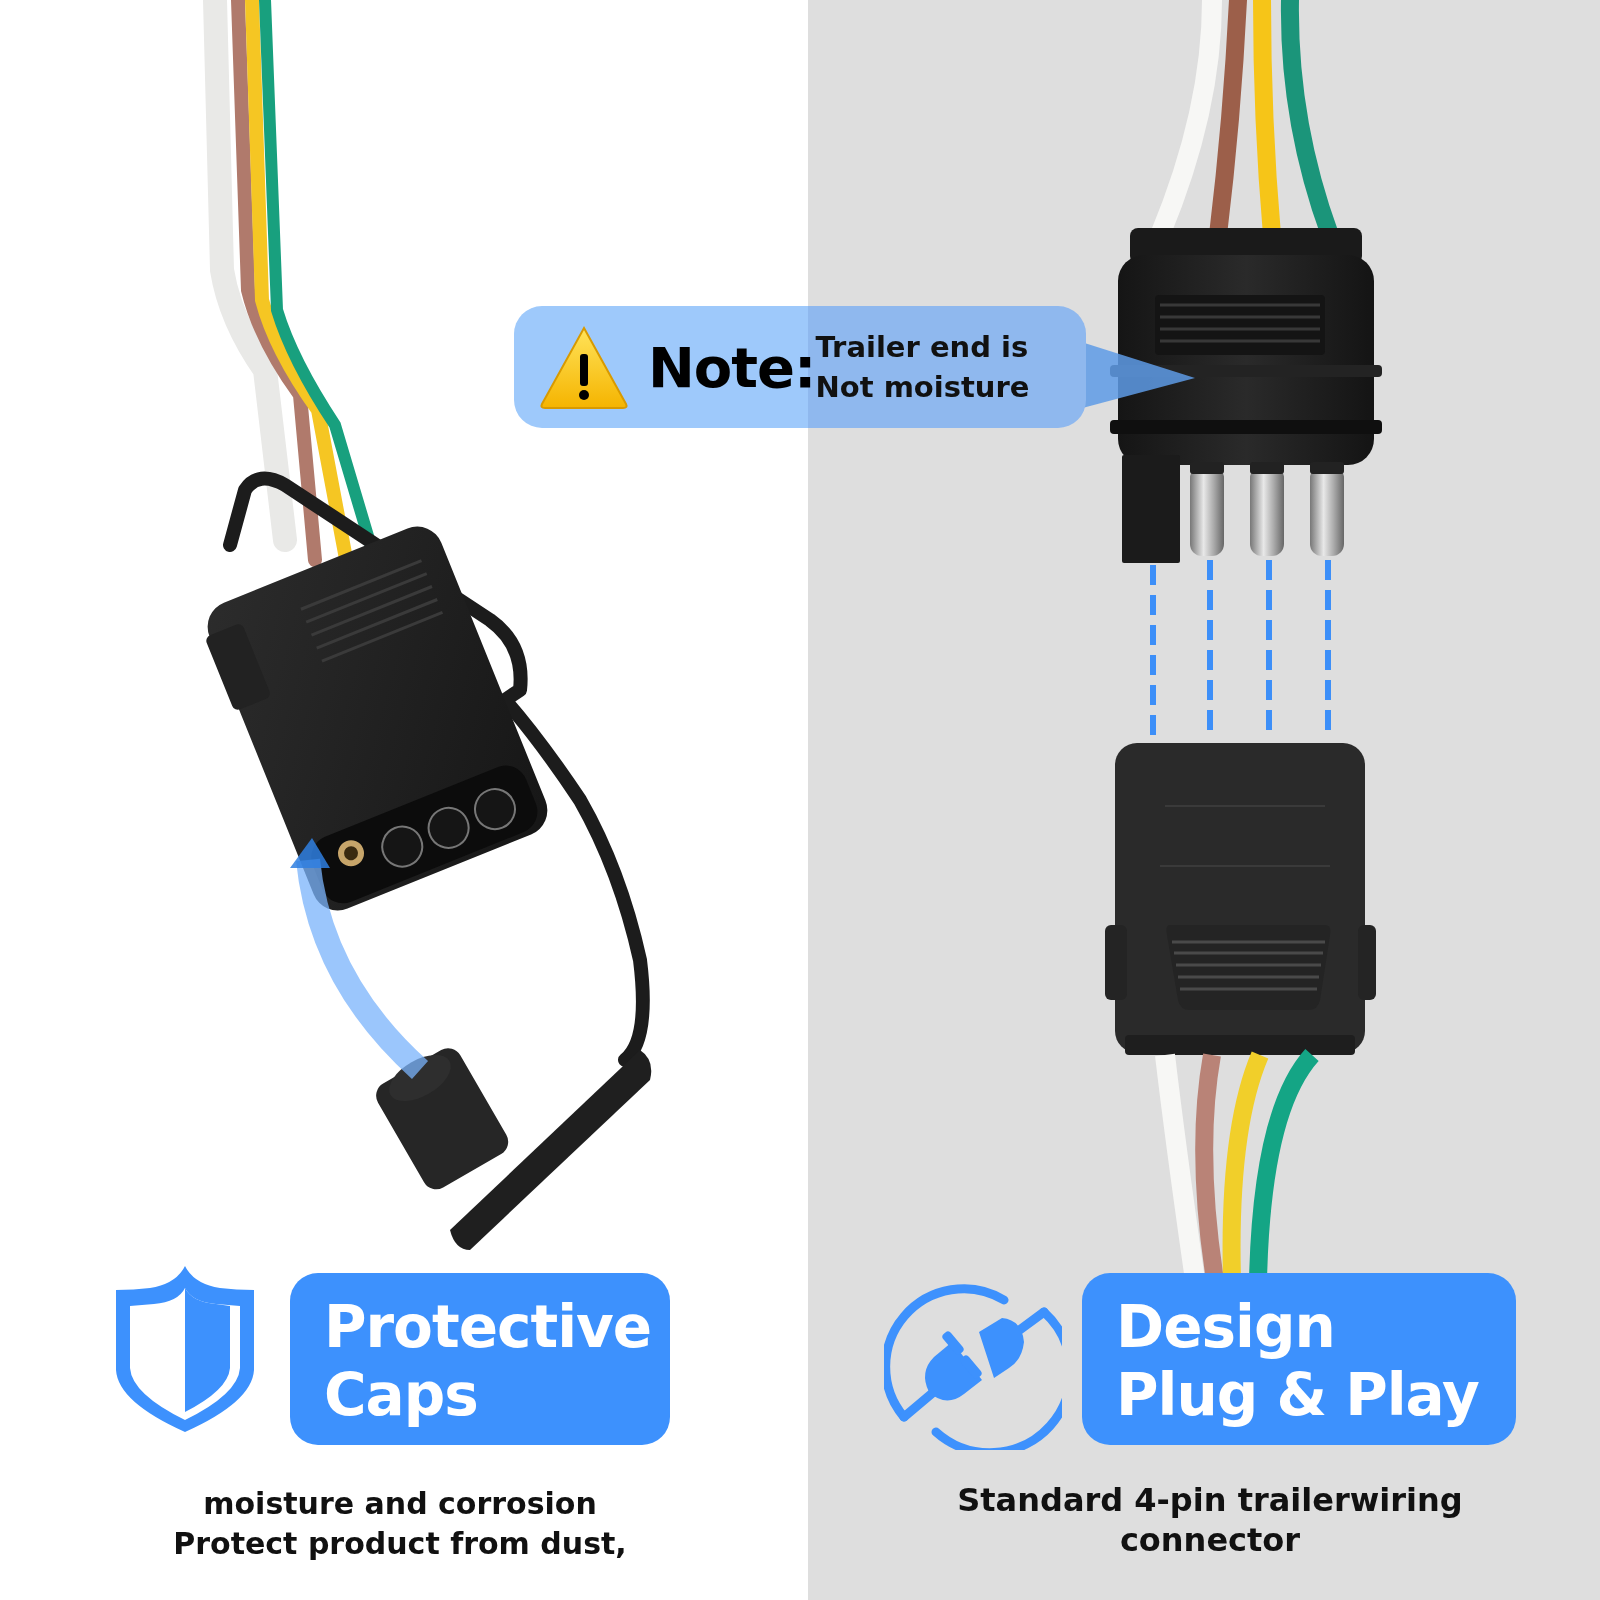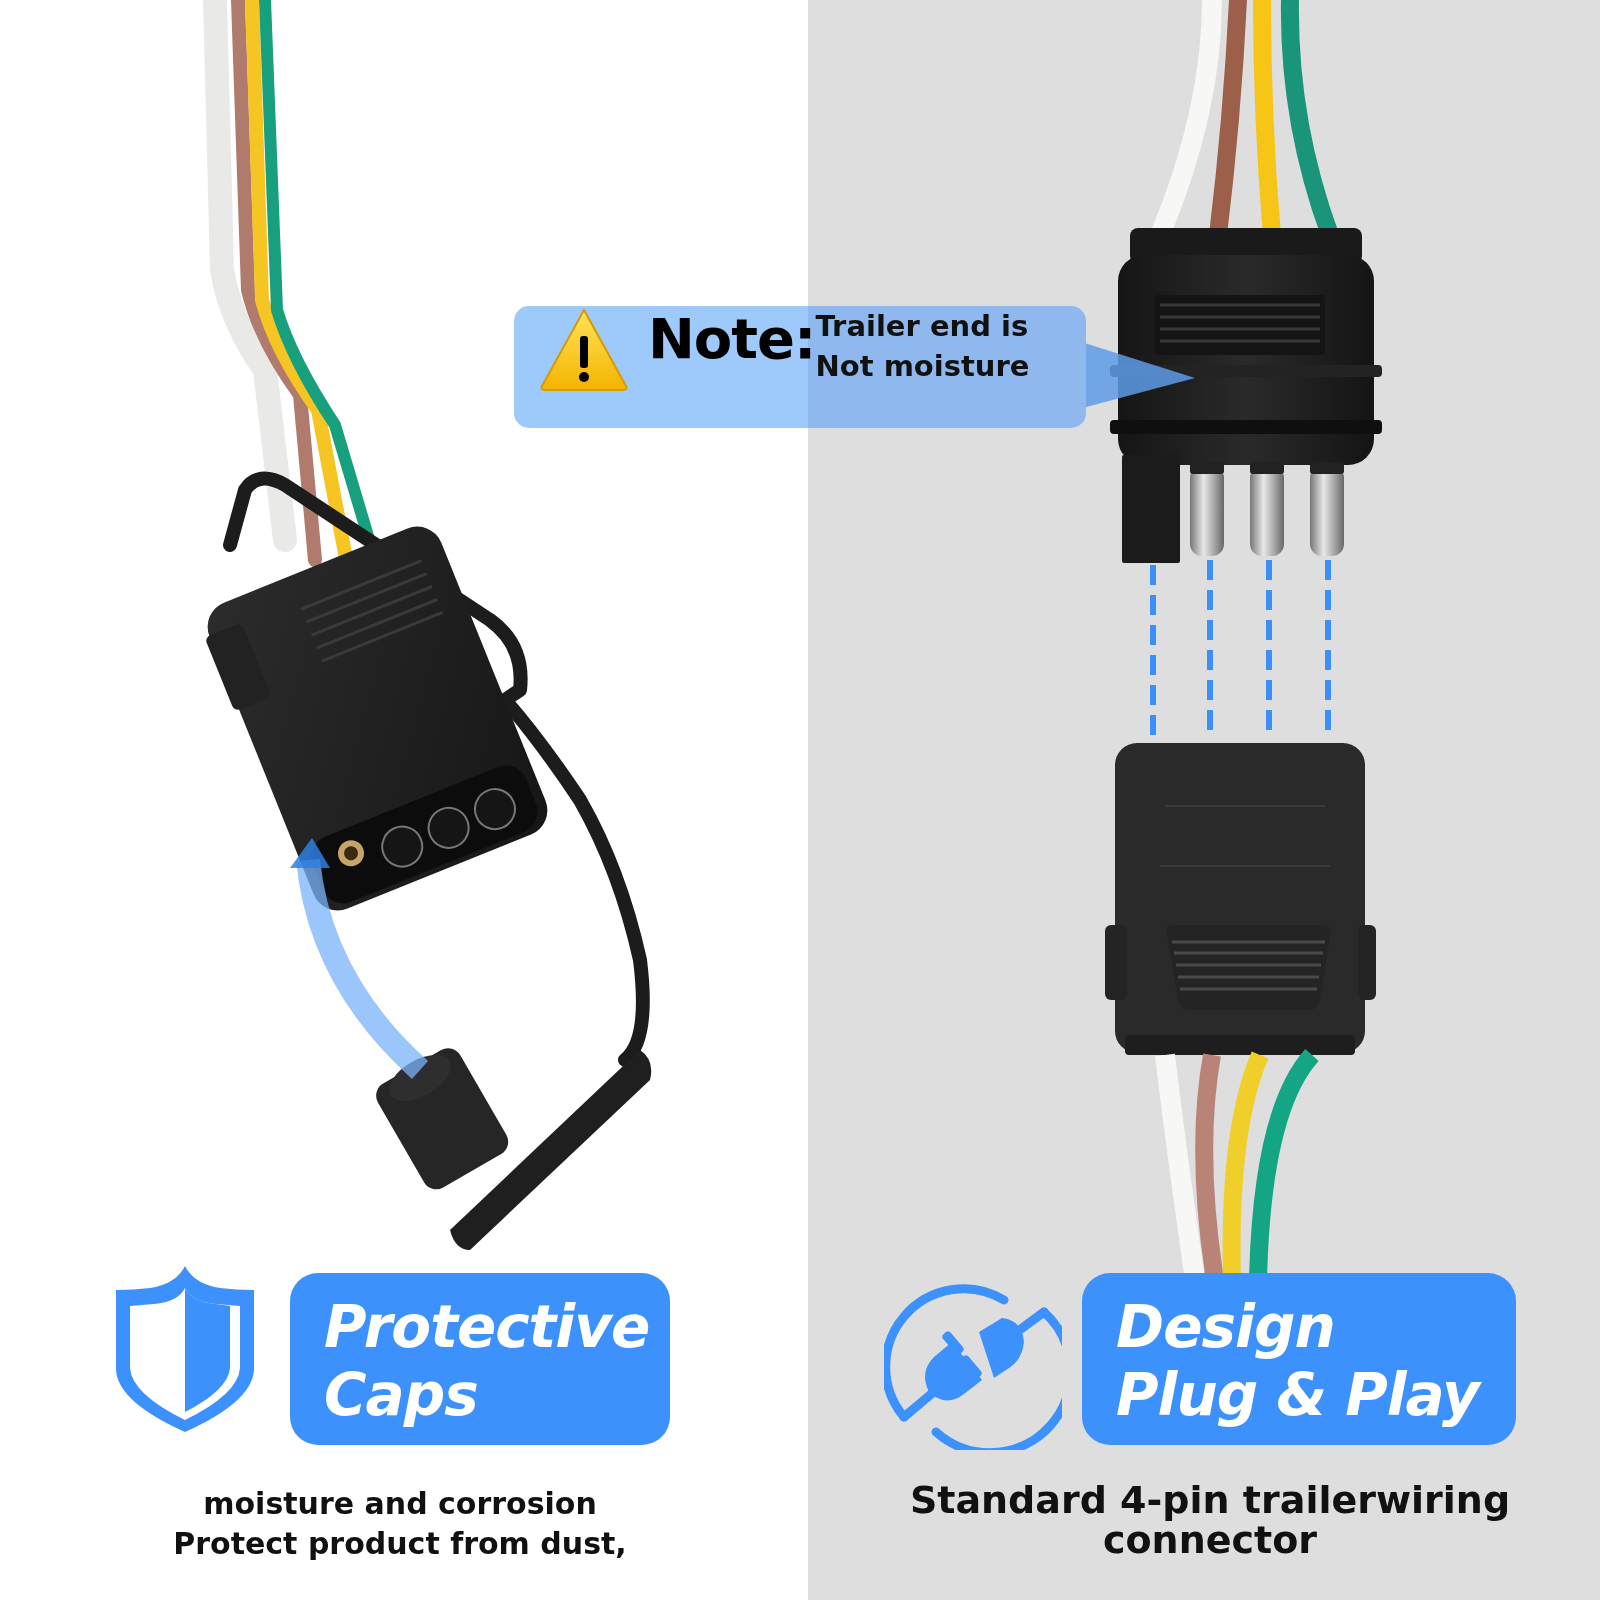--- a/index.html
+++ b/index.html
@@ -7,22 +7,22 @@
     body { position: relative; font-family: "DejaVu Sans", "Liberation Sans", sans-serif; }
 
     .panel-left { position: absolute; left: 0; top: 0; width: 808px; height: 1600px; background: #ffffff; }
     .panel-right { position: absolute; left: 808px; top: 0; width: 792px; height: 1600px; background: #dedede; }
 
     .art { position: absolute; left: 0; top: 0; width: 1600px; height: 1600px; }
 
     
     .note {
       position: absolute; left: 514px; top: 306px; width: 572px; height: 122px;
-      border-radius: 15px; overflow: hidden;
-      display: flex; align-items: flex-start;
+      border-radius: 28px; overflow: hidden;
+      display: flex; align-items: center;
     }
     .note .bg-left { position: absolute; left: 0; top: 0; width: 294px; height: 100%; background: #9ec9fb; }
     .note .bg-right { position: absolute; left: 294px; top: 0; right: 0; height: 100%; background: #8fb8ee; }
     .note .warn { position: relative; margin-left: 24px; width: 92px; height: 86px; }
     .note .note-label {
       position: relative; margin-left: 18px;
       font-family: "DejaVu Sans", sans-serif; font-weight: bold;
       font-size: 56px; color: #000; letter-spacing: -1px;
     }
     .note .note-text {
@@ -32,21 +32,20 @@
     }
     .note-pointer { position: absolute; left: 1075px; top: 340px; width: 120px; height: 70px; }
 
     
     .feature-icon { position: absolute; }
     .feature-box {
       position: absolute; background: #3d91fd; border-radius: 28px;
       color: #fff; font-family: "DejaVu Sans", sans-serif; font-weight: bold;
       font-size: 58px; line-height: 68px; padding-left: 34px; padding-top: 20px;
       letter-spacing: -1px;
-      font-style: italic;
     }
     .feature-desc {
       position: absolute; text-align: center; color: #111;
       font-family: "DejaVu Sans", sans-serif; font-weight: bold;
       font-size: 30px; line-height: 40px;
     }
   </style>
 </head>
 <body>
 
@@ -220,15 +219,15 @@
   <path d="M45 120 Q35 100 50 85 L68 70 L98 108 L80 122 Q62 136 45 120 Z" fill="#3d91fd"></path>
   <rect x="64" y="58" width="10" height="26" rx="4" fill="#3d91fd" transform="rotate(-40 69 71)"></rect>
   <rect x="82" y="82" width="10" height="26" rx="4" fill="#3d91fd" transform="rotate(-40 87 95)"></rect>
 
   <path d="M95 60 L118 46 Q138 48 140 70 Q138 88 125 96 L110 106 Z" fill="#3d91fd"></path>
 </svg>
 <div class="feature-box" style="left:1082px; top:1273px; width:434px; height:172px;">
   <div>Design</div>
   <div>Plug &amp; Play</div>
 </div>
-<div class="feature-desc" style="left:880px; top:1480px; width:660px; font-size:38px;">
+<div class="feature-desc" style="left:880px; top:1480px; width:660px; font-size:32px;">
   <div>Standard 4-pin trailerwiring connector</div>
 </div>
 
 </body></html>

